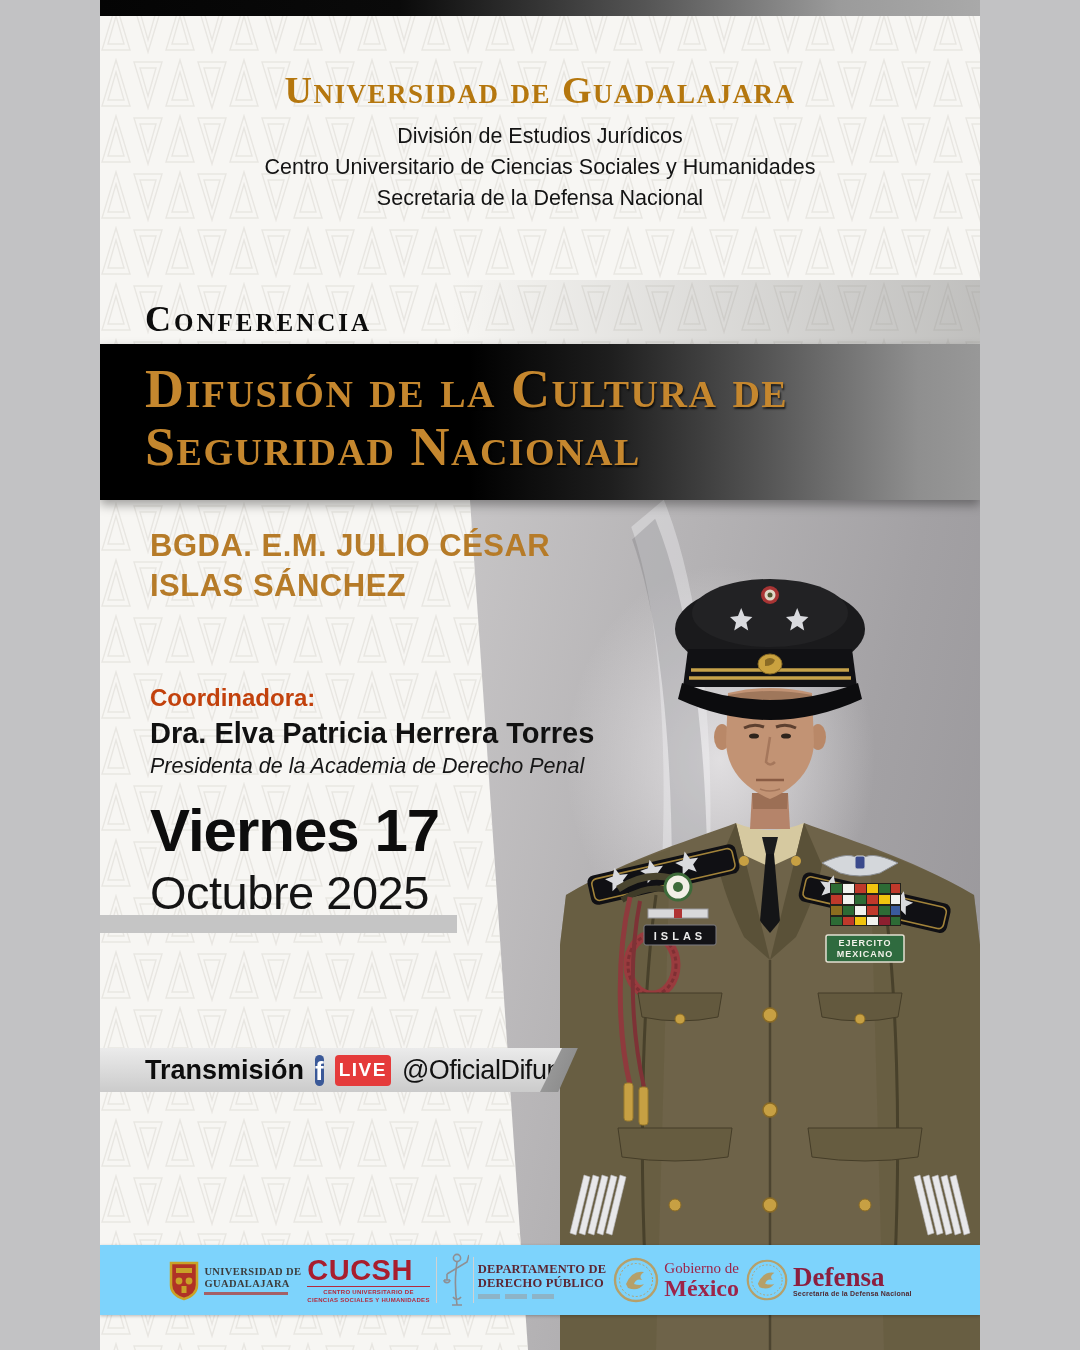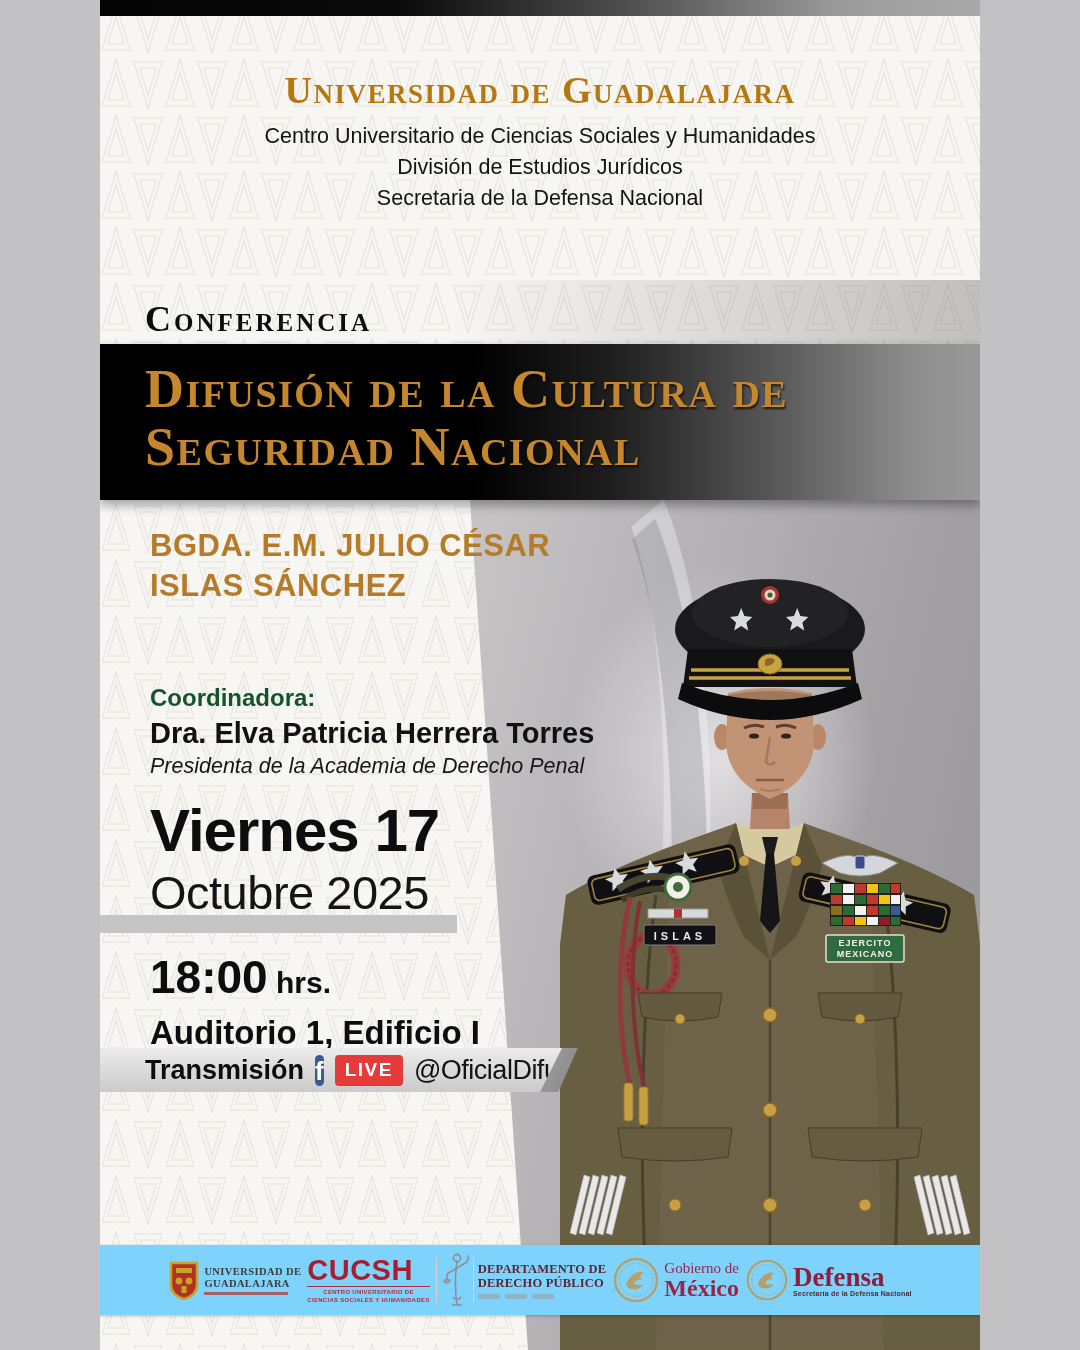--- a/index.html
+++ b/index.html
@@ -48,21 +48,21 @@
   .wedge svg{position:absolute;inset:0;}
 
   .content{position:absolute;inset:0;z-index:5;pointer-events:none;}
   .blk{position:absolute;left:50px;}
 
   .speaker{top:26px;}
   .speaker-name{font-size:31px;font-weight:bold;letter-spacing:.5px;color:#b67b28;line-height:40px;white-space:nowrap;}
   .speaker-role{font-size:35px;color:#161616;margin-top:6px;letter-spacing:-.5px;white-space:nowrap;}
 
   .coord{top:184px;}
-  .coord-label{font-size:24px;font-weight:bold;color:#14532d;}
+  .coord-label{font-size:24px;font-weight:bold;color:#c2410c;}
   .coord-name{font-size:29px;font-weight:bold;color:#111;margin-top:5px;white-space:nowrap;}
   .coord-role{font-size:21.5px;font-style:italic;color:#161616;margin-top:4px;white-space:nowrap;}
 
   .date{top:296px;}
   .date-day{font-size:60px;font-weight:bold;letter-spacing:-1px;color:#0d0d0d;}
   .date-month{font-size:47px;color:#141414;margin-top:0px;letter-spacing:-.5px;}
 
   .gray-bar{position:absolute;left:0;top:415px;width:357px;height:18px;background:#c5c5c5;}
 
   .time{top:450px;}
@@ -77,21 +77,21 @@
   .trans-bar{position:absolute;left:0;top:0;width:462px;height:44px;
     background:linear-gradient(#ebebeb,#cbcbcb);
     -webkit-clip-path:polygon(0 0,462px 0,440px 44px,0 44px);
     clip-path:polygon(0 0,462px 0,440px 44px,0 44px);
     display:flex;align-items:center;gap:11px;padding-left:45px;}
   .trans-label{font-size:27px;font-weight:bold;color:#0d0d0d;}
   .fb-icon{width:31px;height:31px;border-radius:5px;background:#3b5998;color:#fff;
     font-weight:bold;font-size:26px;display:flex;align-items:flex-end;justify-content:center;
     line-height:29px;}
   .live-badge{height:31px;border-radius:4px;background:#e53b3b;color:#fff;font-weight:bold;
-    font-size:19px;letter-spacing:1.5px;display:flex;align-items:center;padding:0 10px;}
+    font-size:19px;letter-spacing:1.5px;display:flex;align-items:center;padding:0 4px;}
   .trans-handle{font-size:27px;color:#121212;letter-spacing:-.5px;}
 
   .logo-band{position:absolute;left:0;top:745px;width:880px;height:70px;background:#7dd3fc;z-index:8;
     display:flex;align-items:center;justify-content:center;gap:6px;padding:0 8px;
     box-shadow:0 1px 3px rgba(0,0,0,.25);}
   .lg{display:flex;align-items:center;gap:4px;white-space:nowrap;}
   .vdiv{width:1px;height:46px;background:#d2d2d2;}
 
   .udg-t1{font-family:"Liberation Serif",serif;font-size:10.5px;font-weight:bold;color:#3c3c3c;letter-spacing:.4px;line-height:12px;}
   .udg-bar{width:84px;height:3px;background:#b23a34;opacity:.75;margin-top:2px;}
@@ -132,22 +132,22 @@
           </g>
         </pattern>
       </defs>
       <rect x="0" y="0" width="880" height="1350" fill="url(#tripat)"></rect>
     </svg>
 
     <div class="top-bar"></div>
 
     <header class="masthead">
       <div class="university">Universidad de Guadalajara</div>
+      <div class="org-line">División de Estudios Jurídicos</div>
       <div class="org-line">Centro Universitario de Ciencias Sociales y Humanidades</div>
-      <div class="org-line">División de Estudios Jurídicos</div>
       <div class="org-line">Secretaria de la Defensa Nacional</div>
     </header>
 
     <div class="kicker">
       <span class="kicker-text">Conferencia</span>
     </div>
 
     <div class="title-band">
       <div class="title-line">Difusión de la Cultura de</div>
       <div class="title-line">Seguridad Nacional</div>
@@ -334,26 +334,20 @@
           <div class="coord-role">Presidenta de la Academia de Derecho Penal</div>
         </div>
 
         <div class="blk date">
           <div class="date-day">Viernes 17</div>
           <div class="date-month">Octubre 2025</div>
         </div>
 
         <div class="gray-bar"></div>
 
-        <div class="blk time">
-          <div class="time-line">
-            <span class="time-big">18:00</span><span class="time-unit"> hrs.</span>
-          </div>
-          <div class="venue">Auditorio 1, Edificio I</div>
-        </div>
       </div>
 
       <div class="trans">
         <div class="trans-accent"></div>
         <div class="trans-bar">
           <span class="trans-label">Transmisión</span>
           <span class="fb-icon">f</span>
           <span class="live-badge">LIVE</span>
           <span class="trans-handle">@OficialDifundeCUCSH</span>
         </div>

